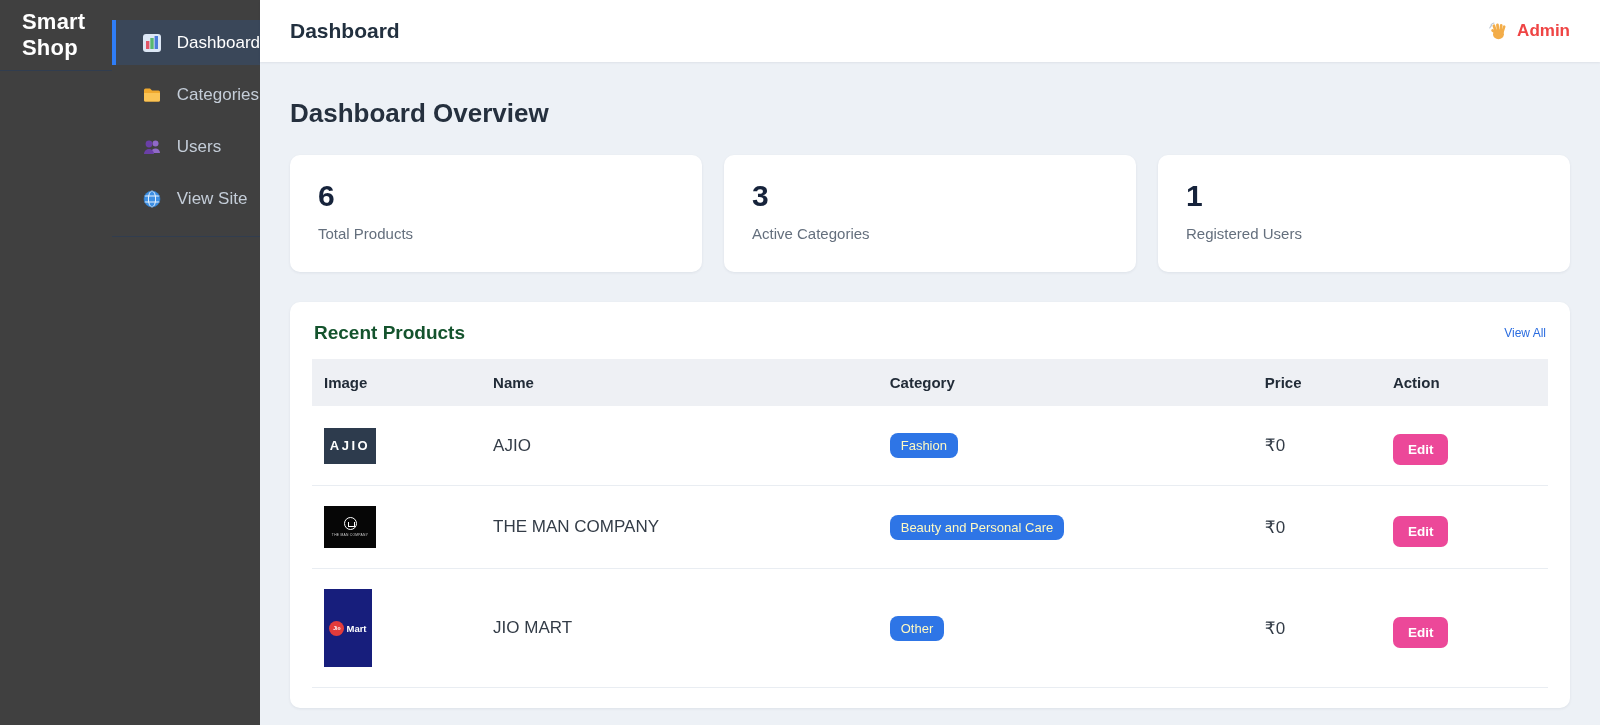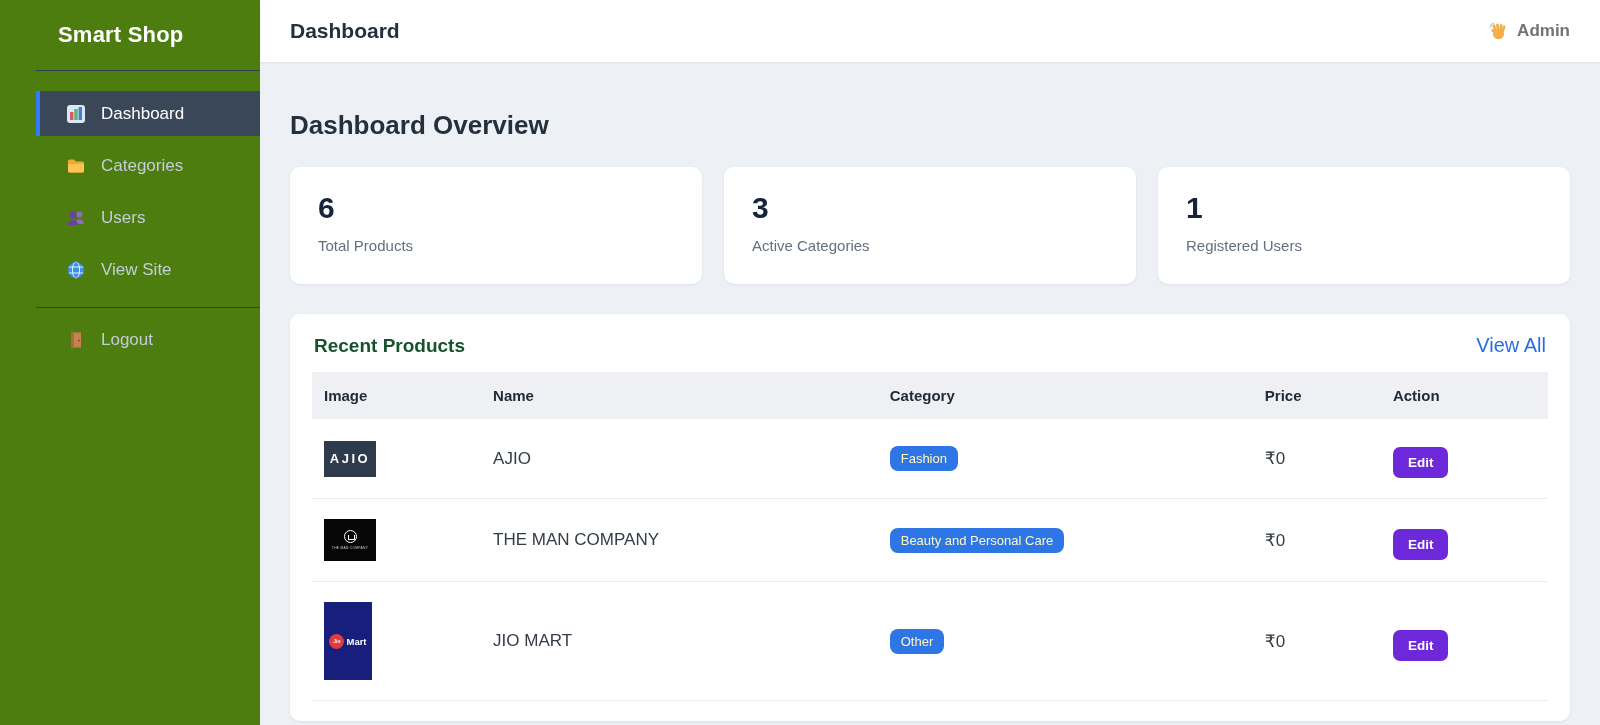--- a/index.html
+++ b/index.html
@@ -5,67 +5,67 @@
   * { margin:0; padding:0; box-sizing:border-box; }
   html,body { width:1600px; height:725px; overflow:hidden; }
   body {
     display:flex;
     font-family:"Liberation Sans","DejaVu Sans",sans-serif;
     background:#edf1f6;
     color:#2a3341;
   }
 
   
-  .sidebar { width:260px; min-width:260px; background:#4d7c0f; display:flex; flex-direction:column;padding-left:36px; }
+  .sidebar { width:260px; min-width:260px; background:#404040; display:flex; flex-direction:row; }
   .brand { height:71px; display:flex; align-items:center; padding:0 22px; border-bottom:1px solid #313d4f; }
   .brand-title { color:#ffffff; font-size:22px; font-weight:bold; letter-spacing:.2px; }
   .nav { padding-top:20px; display:flex; flex-direction:column; }
   .nav-item {
     height:45px; margin-bottom:7px; display:flex; align-items:center; gap:15px;
     padding-left:26px; border-left:4px solid transparent;
     color:#c4cdd8; font-size:17px; cursor:pointer;
   }
   .nav-item.active { background:#3a4759; border-left-color:#2f7df6; color:#ffffff; }
   .nav-divider { border-top:1px solid #313d4f; margin:8px 0 9px; }
   .icon { display:inline-flex; align-items:center; justify-content:center; width:20px; height:20px; flex:none; }
 
   
   .main { flex:1; display:flex; flex-direction:column; min-width:0; }
   .topbar {
     height:62px; min-height:62px; background:#ffffff;
     display:flex; align-items:center; justify-content:space-between;
     padding:0 30px; box-shadow:0 1px 2px rgba(25,35,55,.07);
   }
   .topbar-title { font-size:21px; font-weight:bold; color:#22303f; }
-  .admin-chip { display:flex; align-items:center; gap:9px; font-size:17px; font-weight:bold; color:#737373; cursor:pointer; }
-
-  .content { flex:1; padding:36px 30px 0; overflow:hidden; }
+  .admin-chip { display:flex; align-items:center; gap:9px; font-size:17px; font-weight:bold; color:#ef4444; cursor:pointer; }
+
+  .content { flex:1; padding:24px 30px 0; overflow:hidden; }
   .overview-heading { font-size:26px; font-weight:600; color:#25303e; margin:12px 0 26px; }
 
   .stats { display:flex; gap:22px; }
   .stat-card { flex:1; background:#ffffff; border-radius:10px; padding:26px 28px 30px; box-shadow:0 1px 3px rgba(20,30,55,.07); }
   .stat-value { font-size:30px; font-weight:bold; color:#16233b; line-height:1; }
   .stat-label { margin-top:14px; font-size:15px; color:#646f7d; }
 
   
   .panel { margin-top:30px; background:#ffffff; border-radius:10px; padding:20px 22px; box-shadow:0 1px 3px rgba(20,30,55,.07); }
   .panel-head { display:flex; align-items:center; justify-content:space-between; margin-bottom:15px; padding:0 2px; }
   .panel-title { font-size:19px; font-weight:bold; color:#14532d; }
-  .view-all { font-size:20px; color:#2b6de0; cursor:pointer; text-decoration:none; }
+  .view-all { font-size:12px; color:#2b6de0; cursor:pointer; text-decoration:none; }
 
   table.products { width:100%; border-collapse:collapse; table-layout:fixed; }
   .products thead th {
     background:#eef0f4; text-align:left; font-size:15px; font-weight:600;
     color:#222c38; padding:15px 12px;
   }
   .products tbody td { padding:20px 12px; border-bottom:1px solid #e9edf2; font-size:17px; color:#333c47; vertical-align:middle; }
 
   .badge { display:inline-block; background:#2e75e6; color:#fef9c3; font-size:13px; padding:5px 11px; border-radius:8px; white-space:nowrap; }
   .edit-btn {
-    background:#6d28d9; color:#ffffff; border:none; font-size:13.5px; font-weight:bold;
+    background:#ec4899; color:#ffffff; border:none; font-size:13.5px; font-weight:bold;
     padding:8px 15px; border-radius:7px; cursor:pointer; font-family:inherit;margin-top:8px;
   }
   .price-cell { font-size:16px; }
 
   
   .logo-ajio { width:52px; height:36px; background:#2d3b4d; color:#fff; display:flex; align-items:center; justify-content:center; font-size:13px; font-weight:bold; letter-spacing:2.5px; }
   .logo-tmc { width:52px; height:42px; background:#060606; display:flex; flex-direction:column; align-items:center; justify-content:center; gap:2px; }
   .tmc-emblem { width:13px; height:13px; border:1.2px solid #ffffff; border-radius:50%; position:relative; }
   .tmc-emblem::after { content:""; position:absolute; left:3px; top:4px; width:5px; height:4px; border-left:1px solid #fff; border-right:1px solid #fff; border-bottom:1px solid #fff; }
   .tmc-caption { color:#cfcfcf; font-size:6px; transform:scale(.55); white-space:nowrap; letter-spacing:.5px; }
@@ -126,30 +126,20 @@
           <ellipse cx="10" cy="10" rx="3.6" ry="8" fill="none" stroke="#e8f2fd" stroke-width="1"></ellipse>
           <path d="M2.6 7 h14.8 M2.6 13 h14.8" stroke="#e8f2fd" stroke-width="1" fill="none"></path>
           <circle cx="10" cy="10" r="8" fill="none" stroke="#2f7cc9" stroke-width="0.6"></circle>
         </svg>
       </span>
       <span>View Site</span>
     </div>
 
     <div class="nav-divider"></div>
 
-    <div class="nav-item">
-      <span class="icon">
-        <svg width="20" height="20" viewBox="0 0 20 20">
-          <rect x="5.5" y="2.5" width="9.5" height="15" fill="#c8824f"></rect>
-          <rect x="5.5" y="2.5" width="2.2" height="15" fill="#a96a3d"></rect>
-          <circle cx="12.9" cy="10.5" r="1" fill="#7a4a26"></circle>
-        </svg>
-      </span>
-      <span>Logout</span>
-    </div>
 
   </nav>
 </aside>
 
 <div class="main">
 
   <header class="topbar">
     <span class="topbar-title">Dashboard</span>
     <div class="admin-chip">
       <span class="icon">

